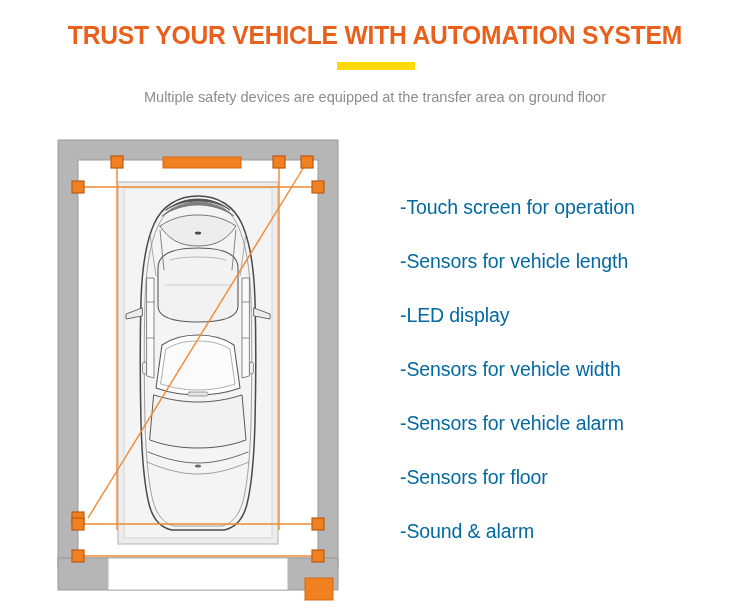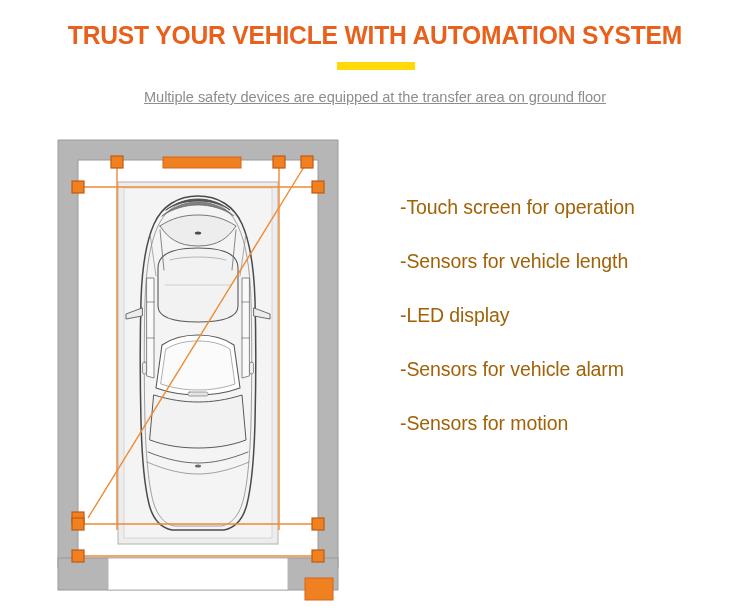--- a/index.html
+++ b/index.html
@@ -51,32 +51,31 @@
     position: absolute;
     left: 0;
     top: 89px;
     width: 750px;
     text-align: center;
     color: #8d8d8d;
     font-size: 14.6px;
     font-weight: normal;
     letter-spacing: -0.05px;
     white-space: nowrap;
-    text-decoration: underline;
   }
 
   
   .feature-list {
     position: absolute;
     left: 400px;
     top: 180px;
     width: 330px;
   }
   .feature-item {
-    color: #a16207;
+    color: #0369a1;
     font-size: 19.5px;
     line-height: 54px;
     white-space: nowrap;
     letter-spacing: -0.1px;
   }
 
   
   .diagram {
     position: absolute;
     left: 50px;
@@ -215,15 +214,17 @@
     <rect x="22" y="420" width="12" height="12" fill="#f08020" stroke="#c05a12" stroke-width="1.2"></rect>
     <rect x="262" y="420" width="12" height="12" fill="#f08020" stroke="#c05a12" stroke-width="1.2"></rect>
   </g>
 </svg>
 </div>
 
 <div class="feature-list">
   <div class="feature-item">-Touch screen for operation</div>
   <div class="feature-item">-Sensors for vehicle length</div>
   <div class="feature-item">-LED display</div>
+  <div class="feature-item">-Sensors for vehicle width</div>
   <div class="feature-item">-Sensors for vehicle alarm</div>
-  <div class="feature-item">-Sensors for motion</div>
+  <div class="feature-item">-Sensors for floor</div>
+  <div class="feature-item">-Sound &amp; alarm</div>
 </div>
 
 </body></html>

